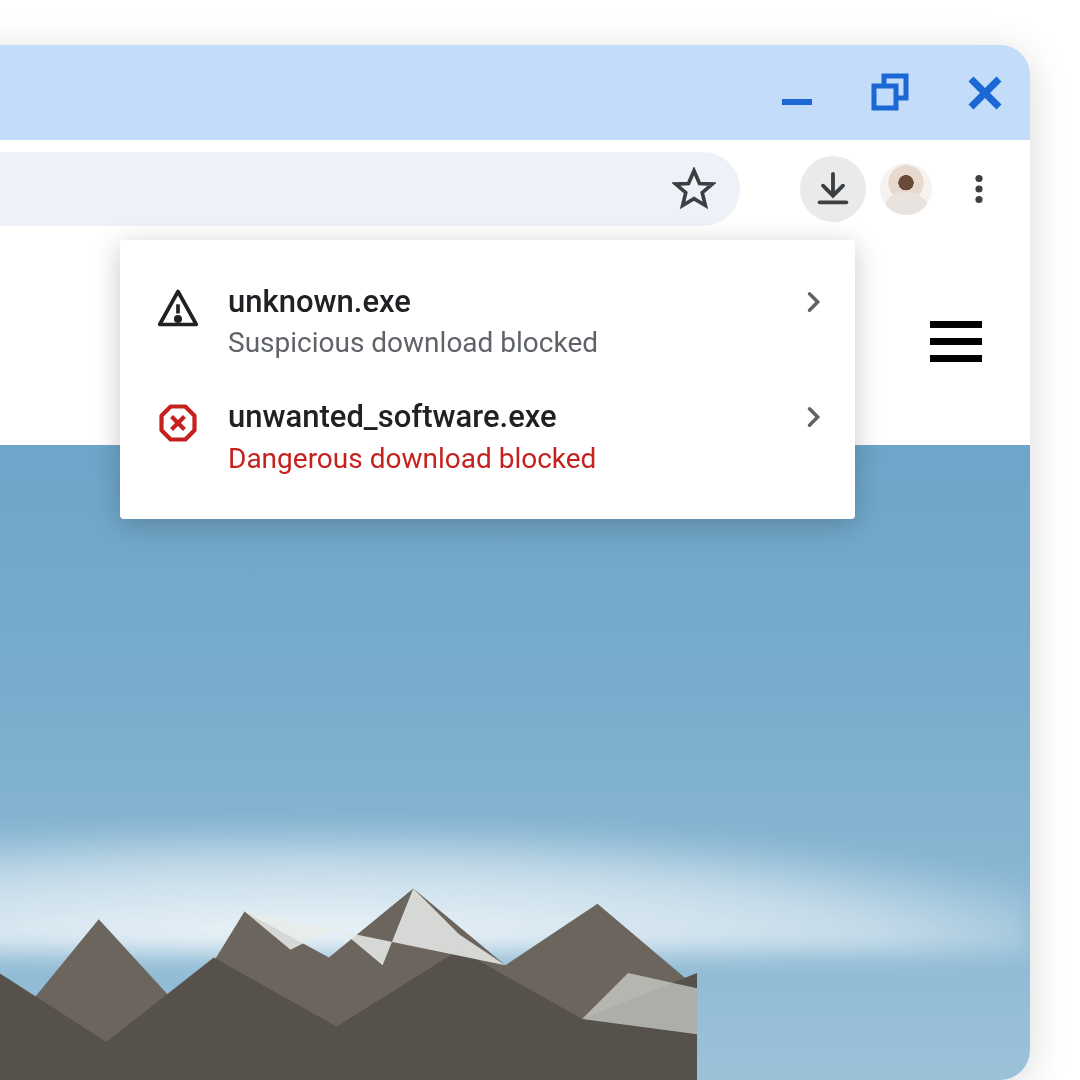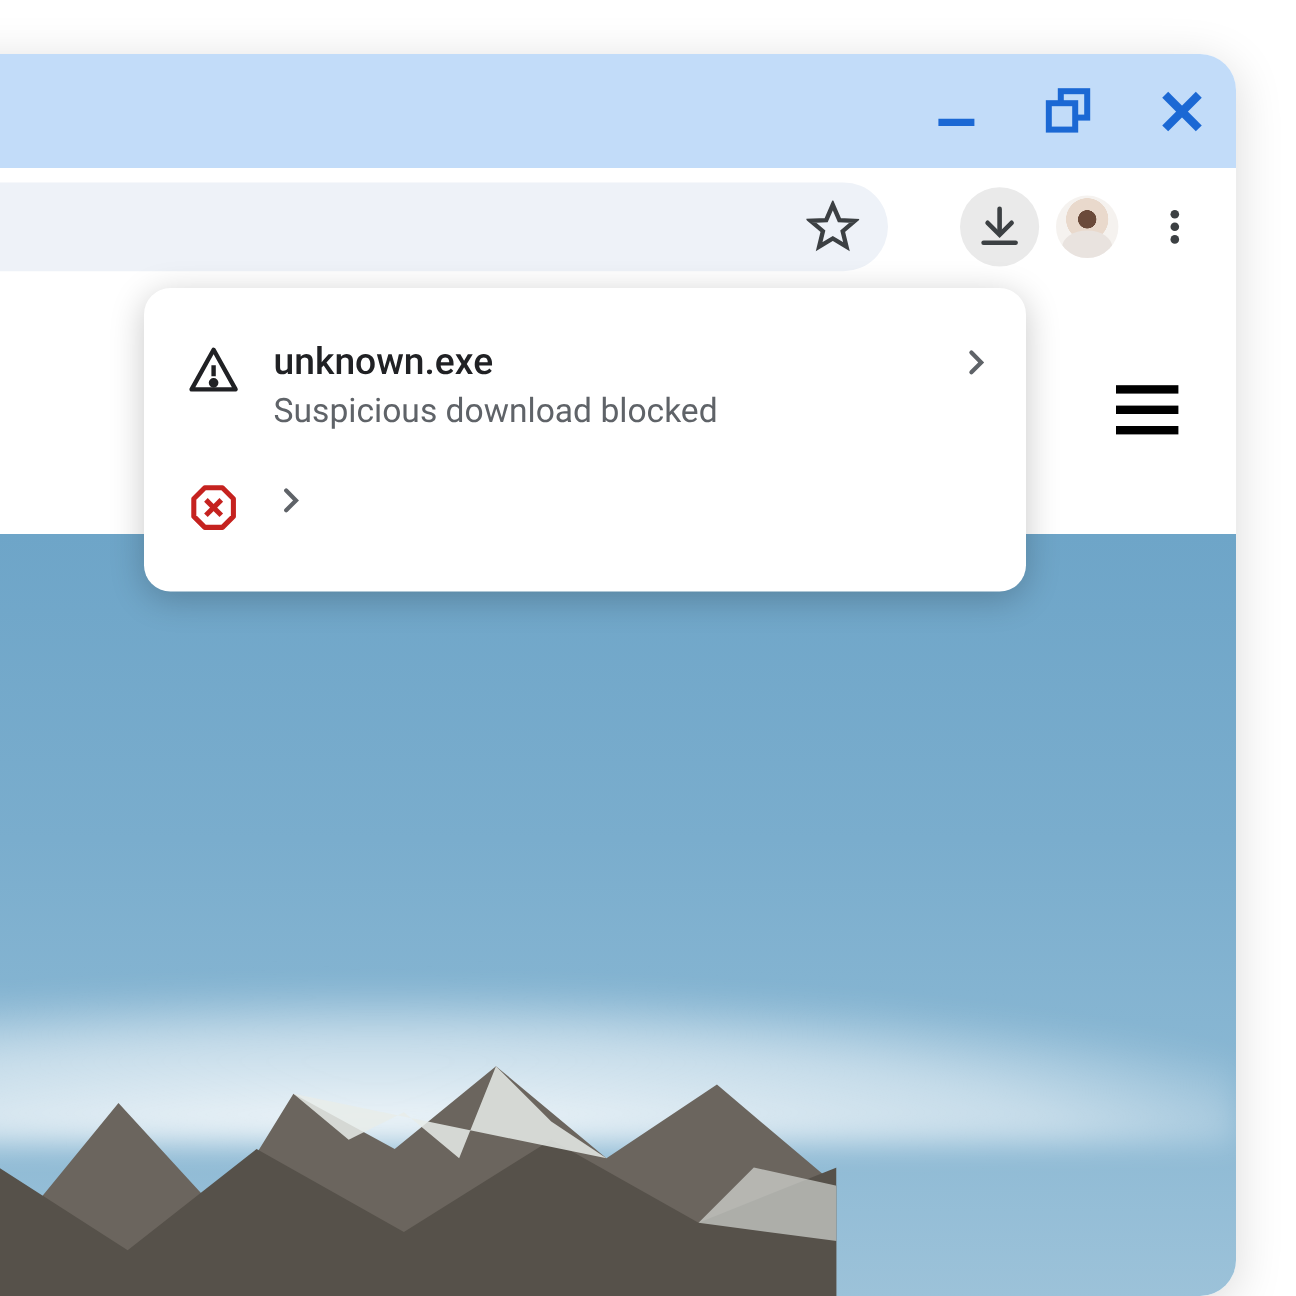--- a/index.html
+++ b/index.html
@@ -105,21 +105,21 @@
   .mtn {
     position: absolute; bottom: 0; left: 0; right: 0; height: 58%;
   }
 
   .popup {
     position: absolute;
     top: 240px;
     left: 120px;
     width: 735px;
     background: #fff;
-    border-radius: 22px;
+    border-radius: 4px;
     box-shadow: 0 6px 28px rgba(0,0,0,0.22);
     padding: 24px 0;
     z-index: 50;
   }
   .dl-item {
     display: flex;
     align-items: flex-start;
     padding: 18px 28px 20px 36px;
     gap: 28px;
     cursor: pointer;
@@ -222,19 +222,23 @@
     </div>
   </div>
   <div class="dl-item">
     <div class="dl-icon">
       <svg width="44" height="44" viewBox="0 0 24 24" fill="none" stroke="#c5221f" stroke-width="2.3" stroke-linejoin="round">
           <polygon points="8,3 16,3 21,8 21,16 16,21 8,21 3,16 3,8"></polygon>
           <line x1="8.5" y1="8.5" x2="15.5" y2="15.5"></line>
           <line x1="15.5" y1="8.5" x2="8.5" y2="15.5"></line>
         </svg>
     </div>
+    <div class="dl-text">
+      <div class="dl-title">unwanted_software.exe</div>
+      <div class="dl-sub danger">Dangerous download blocked</div>
+    </div>
     <div class="dl-chevron">
       <svg width="28" height="28" viewBox="0 0 24 24" fill="none" stroke="#5f6368" stroke-width="3" stroke-linecap="round">
           <polyline points="9,5 16,12 9,19"></polyline>
         </svg>
     </div>
   </div>
 </div>
 
 </body></html>

